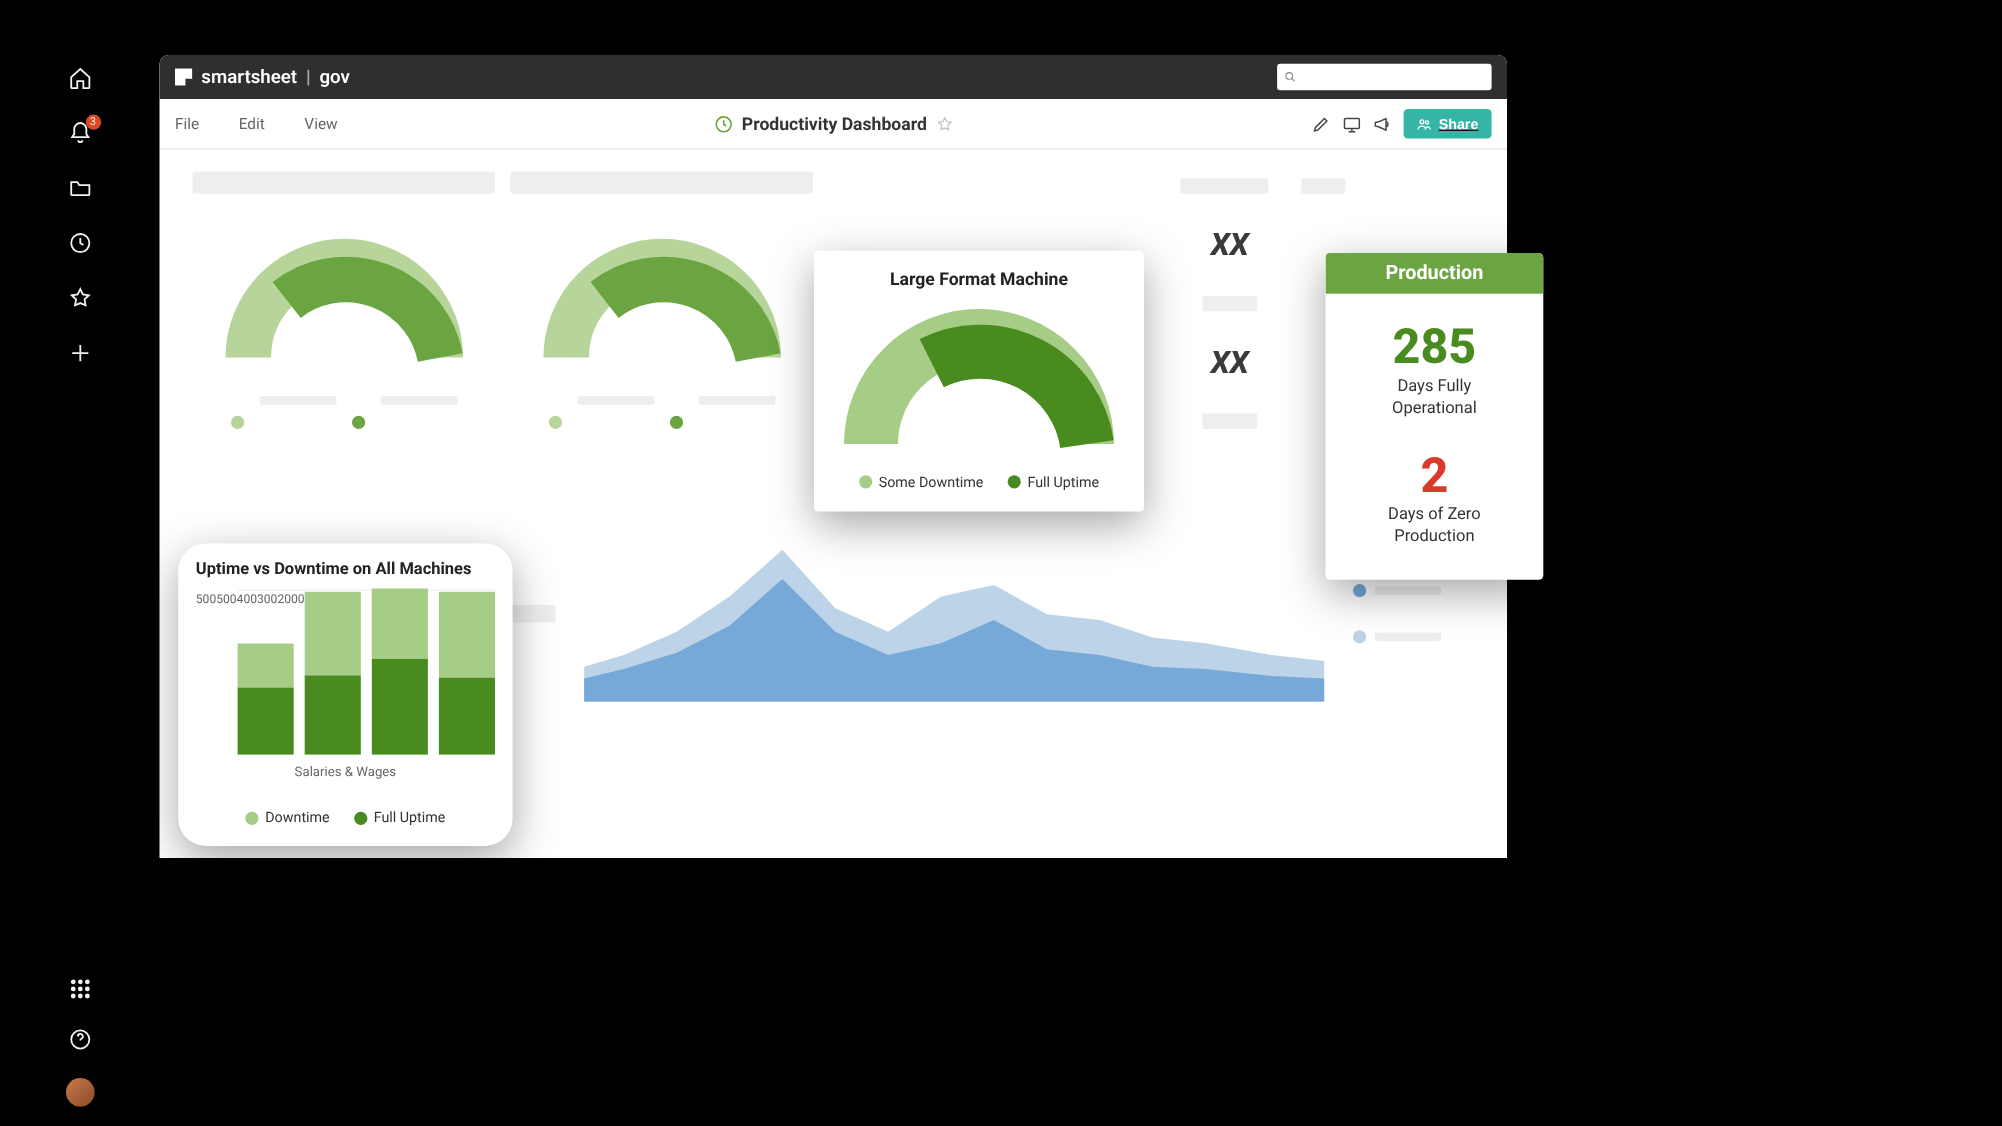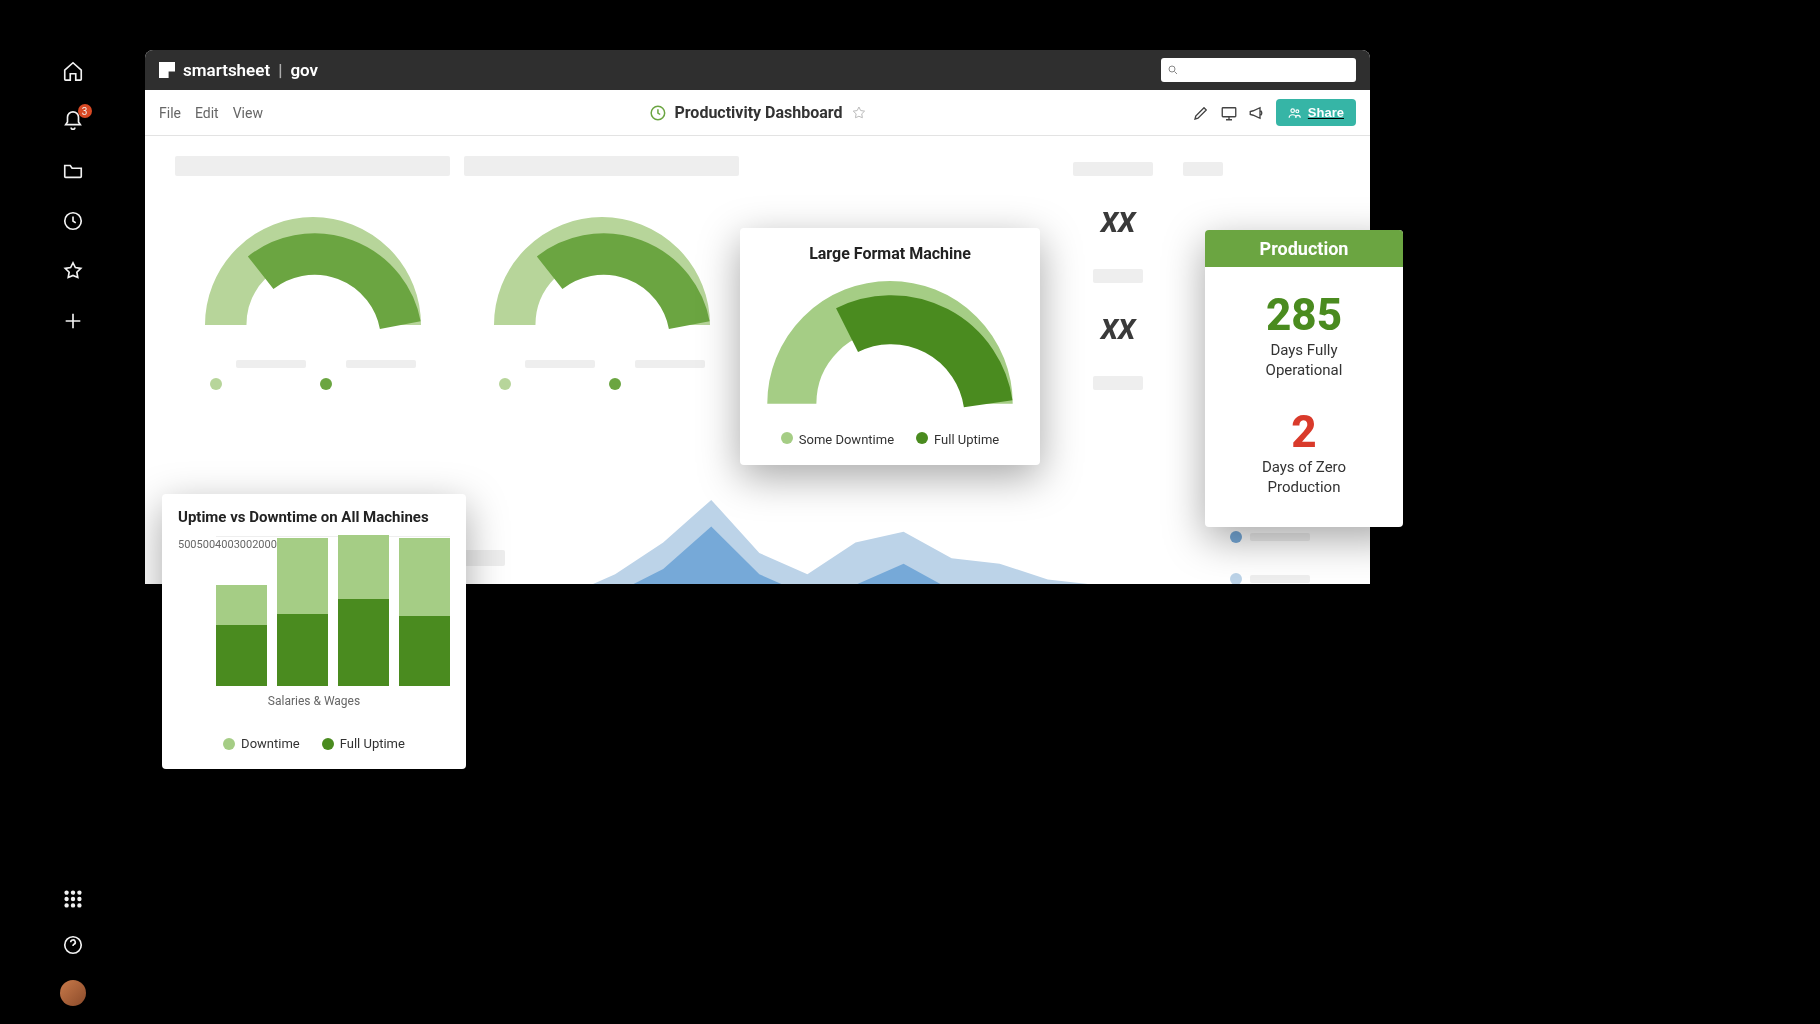--- a/index.html
+++ b/index.html
@@ -8,30 +8,30 @@
   
   .rail{position:absolute;left:0;top:0;width:145px;height:100%;background:#000;display:flex;flex-direction:column;align-items:center;padding-top:60px;gap:28px;}
   .rail .icn{width:22px;height:22px;color:#fff;opacity:.95;display:flex;align-items:center;justify-content:center;cursor:pointer;}
   .rail .icn svg{width:22px;height:22px;stroke:#fff;fill:none;stroke-width:1.8;}
   .bell-wrap{position:relative;}
   .badge{position:absolute;top:-6px;right:-8px;background:#e44d26;color:#fff;border-radius:50%;font-size:10px;width:14px;height:14px;display:flex;align-items:center;justify-content:center;}
   .rail-bottom{position:absolute;bottom:18px;left:0;width:145px;display:flex;flex-direction:column;align-items:center;gap:24px;}
   .avatar{width:26px;height:26px;border-radius:50%;background:linear-gradient(135deg,#c97a4a,#8a4a2a);}
 
   
-  .app{position:absolute;left:145px;top:50px;width:1225px;height:534px;background:#fff;border-radius:8px 8px 0 0;overflow:hidden;}
+  .app{position:absolute;left:145px;top:50px;width:1225px;height:730px;background:#fff;border-radius:8px 8px 0 0;overflow:hidden;}
   .titlebar{height:40px;background:#2f2f2f;display:flex;align-items:center;padding:0 14px;justify-content:space-between;}
   .brand{color:#fff;font-weight:600;font-size:17px;display:flex;align-items:center;gap:8px;}
   .brand .logo{width:16px;height:16px;background:#fff;clip-path:polygon(0 0,100% 0,100% 60%,60% 60%,60% 100%,0 100%);}
   .brand .divider{opacity:.6;}
   .search{width:195px;height:24px;background:#fff;border-radius:3px;display:flex;align-items:center;padding:0 6px;}
   .search svg{width:12px;height:12px;stroke:#888;fill:none;stroke-width:2;}
 
   .menubar{height:46px;border-bottom:1px solid #e3e3e3;display:flex;align-items:center;padding:0 14px;position:relative;}
-  .menus{display:flex;gap:14px;color:#666;font-size:14px;}
+  .menus{display:flex;gap:36px;color:#666;font-size:14px;}
   .menus span{cursor:pointer;}
   .doc-title{position:absolute;left:50%;transform:translateX(-50%);display:flex;align-items:center;gap:8px;font-weight:700;color:#333;font-size:16px;}
   .doc-title .clock{width:18px;height:18px;}
   .doc-title .star{width:16px;height:16px;stroke:#bbb;fill:none;stroke-width:1.5;}
   .tool-right{margin-left:auto;display:flex;align-items:center;gap:10px;text-decoration:underline;}
   .tool-right .ticon{width:18px;height:18px;stroke:#444;fill:none;stroke-width:1.8;cursor:pointer;}
   .share-btn{background:#36b5a6;color:#fff;border:none;border-radius:4px;padding:6px 12px;font-size:13px;font-weight:600;display:flex;align-items:center;gap:6px;cursor:pointer;}
   .share-btn svg{width:14px;height:14px;stroke:#fff;fill:none;stroke-width:2;}
 
   .canvas{padding:20px 30px;}
@@ -75,21 +75,21 @@
 
   .card-prod{left:1205px;top:230px;width:198px;overflow:hidden;}
   .card-prod .hdr{background:#6ba541;color:#fff;text-align:center;font-weight:700;padding:8px 0;font-size:18px;}
   .card-prod .body{padding:26px 10px 30px;text-align:center;}
   .big-n{font-size:44px;font-weight:800;line-height:1;}
   .big-n.green{color:#4a8b1f;}
   .big-n.red{color:#d93a2b;}
   .sub{font-size:15px;color:#333;margin-top:4px;line-height:1.3;}
   .gap{height:30px;}
 
-  .card-uvd{left:162px;top:494px;width:304px;padding:14px 16px 18px;}
+  .card-uvd{left:162px;top:494px;width:304px;padding:14px 16px 18px;border-radius:25px;}
   .card-uvd h3{margin:0 0 10px;font-size:15px;font-weight:700;color:#222;}
   .bar-chart{display:flex;gap:10px;}
   .yaxis{display:flex;flex-direction:row;justify-content:space-between;height:150px;font-size:11px;color:#666;text-align:right;width:28px;padding-top:2px;}
   .bars{flex:1;height:150px;display:flex;align-items:flex-end;gap:10px;border-top:1px solid #eee;position:relative;}
   .bar{flex:1;display:flex;flex-direction:column;justify-content:flex-end;}
   .seg{width:100%;}
   .seg.up{background:#4a8b1f;}
   .seg.dn{background:#a5cd85;}
   .xlabel{text-align:center;font-size:12px;color:#666;margin-top:8px;}
   .uvd-legend{display:flex;justify-content:center;gap:22px;margin-top:28px;font-size:13px;color:#333;}

